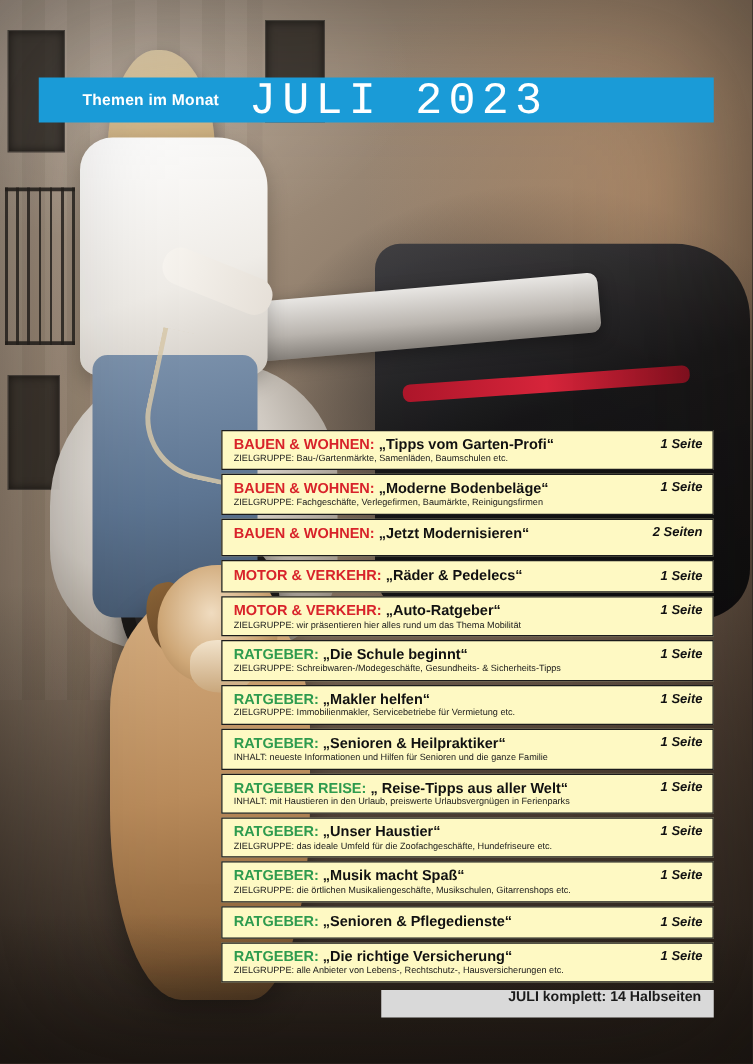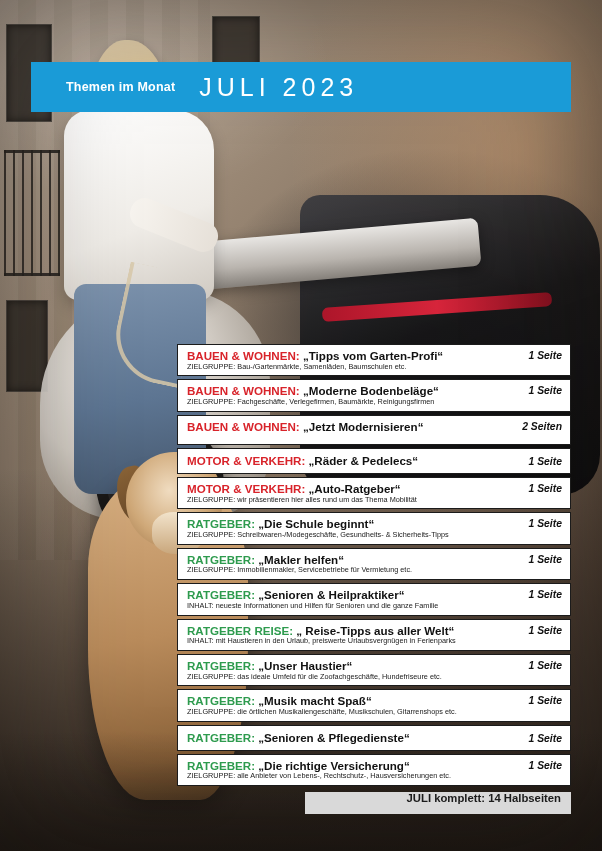--- a/index.html
+++ b/index.html
@@ -203,52 +203,52 @@
   .vignette {
     position: absolute; inset: 0;
     box-shadow: inset 0 0 120px rgba(20,16,12,.5);
     pointer-events: none;
   }
 
   
   .header-banner {
     position: absolute;
     left: 31px; top: 62px;
-    width: 540px; height: 50px;
+    width: 540px; height: 36px;
     background: #1a9bd7;
     display: flex;
     align-items: center;
     text-align: right;
   }
   .header-kicker {
     color: #ffffff;
     font-size: 12.5px;
     font-weight: bold;
     letter-spacing: .2px;
     margin-left: 35px;
     white-space: nowrap;
   }
   .header-title {
     color: #ffffff;
-    font-family: Liberation Sans, sans-serif;
-    font-size: 25px;
+    font-family: Liberation Mono, monospace;
+    font-size: 36px;
     letter-spacing: 5px;
     margin-left: 24px;
     white-space: nowrap;
   }
 
   
   .rows {
     position: absolute;
     left: 177px; top: 344px;
     width: 394px;
   }
   .row {
     position: relative;
-    background: #ffffff;
+    background: #fef9c3;
     border: 1.6px solid #1b1b1b;
     margin-bottom: 3px;
     padding: 4px 8px 4px 9px;
     box-sizing: border-box;
     min-height: 30px;
     display: flex;
     align-items: flex-start;
   }
   .row-text {
     flex: 1 1 auto;

